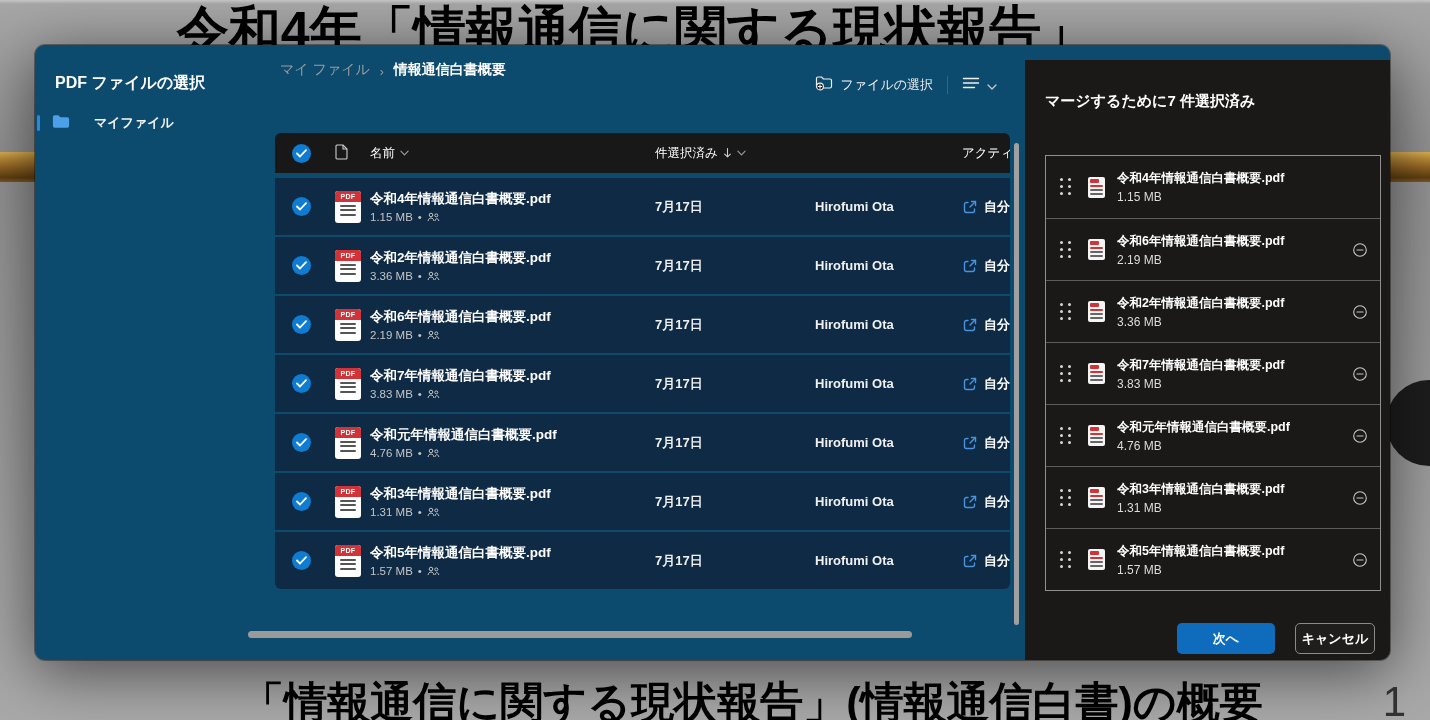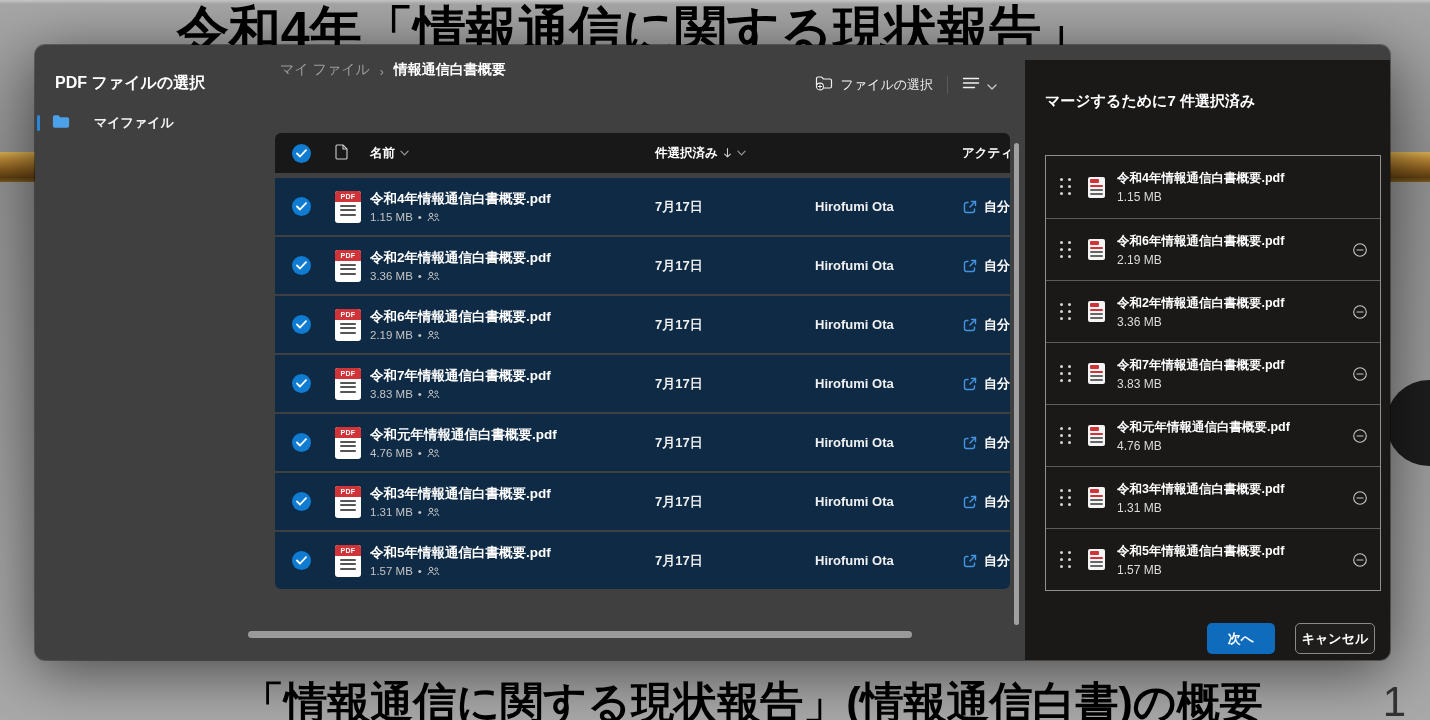--- a/index.html
+++ b/index.html
@@ -28,21 +28,21 @@
     font-size:43px; font-weight:900; color:#000; white-space:nowrap;
   }
   .bd-page-number {
     position:absolute; top:678px; right:24px;
     font-size:42px; color:#333; font-weight:400;
   }
 
   
   .dialog {
     position:absolute; left:35px; top:45px; width:1355px; height:615px;
-    background:#404040; border-radius:10px; overflow:hidden;
+    background:#0c4a6e; border-radius:10px; overflow:hidden;
     box-shadow:0 12px 60px rgba(0,0,0,.55), 0 0 0 1px rgba(0,0,0,.35);
     color:#fff;
   }
 
   
   .sidebar { position:absolute; left:0; top:0; width:210px; height:100%; }
   .dialog-title { position:absolute; left:20px; top:28px; font-size:16px; font-weight:700; color:#fff; white-space:nowrap; }
   .sidebar-item { position:absolute; left:2px; top:66px; height:24px; display:flex; align-items:center; cursor:pointer; }
   .sel-indicator { width:3px; height:16px; border-radius:2px; background:#2b88d8; margin-right:12px; }
   .sidebar-item .label { font-size:13px; font-weight:700; color:#f2f2f2; margin-left:24px; white-space:nowrap; }
@@ -55,21 +55,21 @@
   .crumb-current { color:#fff; font-weight:700; }
 
   .toolbar { position:absolute; right:28px; top:30px; display:flex; align-items:center; }
   .tb-btn { display:flex; align-items:center; gap:7px; cursor:pointer; color:#f0f0f0; font-size:13px; white-space:nowrap; }
   .tb-divider { width:1px; height:18px; background:#5a5a5a; margin:0 14px; }
   .tb-view { display:flex; align-items:center; gap:7px; cursor:pointer; }
 
   .table { position:absolute; left:30px; top:88px; width:735px; overflow:hidden; }
   .thead {
     position:relative; height:40px; background:#191818;
-    border-radius:6px 6px 0 0; font-size:12.5px; font-weight:700; color:#fff;
+    border-radius:6px 6px 0 0; font-size:12.5px; font-weight:400; color:#fff;
   }
   .thead .cell, .row .cell { position:absolute; top:0; height:100%; display:flex; align-items:center; }
   .c-check { left:17px; width:22px; }
   .c-ficon { left:60px; width:22px; }
   .c-name  { left:95px; width:270px; }
   .c-date  { left:380px; width:140px; }
   .c-by    { left:540px; width:135px; }
   .c-act   { left:687px; width:120px; }
   .hdr-label { display:flex; align-items:center; gap:5px; cursor:pointer; white-space:nowrap; }
 
@@ -111,21 +111,21 @@
   .pdf-mini { width:17px; height:21px; background:#f5f5f5; border-radius:2px; margin-right:12px; flex:none; padding:2px; }
   .pdf-mini .b1 { height:4px; background:#d13438; border-radius:1px; margin-bottom:2px; width:70%; }
   .pdf-mini .b2 { height:2px; background:#d13438; border-radius:1px; margin-bottom:2px; }
   .pdf-mini .b3 { height:2px; background:#666; border-radius:1px; margin-bottom:2px; }
   .sel-text { display:flex; flex-direction:column; gap:3px; overflow:hidden; flex:1; }
   .sel-name { font-size:12.5px; font-weight:600; color:#fff; white-space:nowrap; }
   .sel-size { font-size:12px; color:#dcdcdc; }
   .remove-btn { flex:none; width:20px; height:20px; cursor:pointer; display:flex; align-items:center; justify-content:center; }
 
   .btn-next {
-    position:absolute; right:115px; top:563px; width:68px; height:31px;
+    position:absolute; right:115px; top:563px; width:98px; height:31px;
     background:#0f6cbd; border:none; border-radius:5px; color:#fff;
     font-size:13px; font-weight:700; cursor:pointer; font-family:inherit;
   }
   .btn-cancel {
     position:absolute; right:15px; top:563px; width:80px; height:31px;
     background:#1f1e1d; border:1px solid #8a8a8a; border-radius:5px; color:#fff;
     font-size:13px; font-weight:700; cursor:pointer; font-family:inherit;margin-left:20px;
   }
 </style>
 </head>

